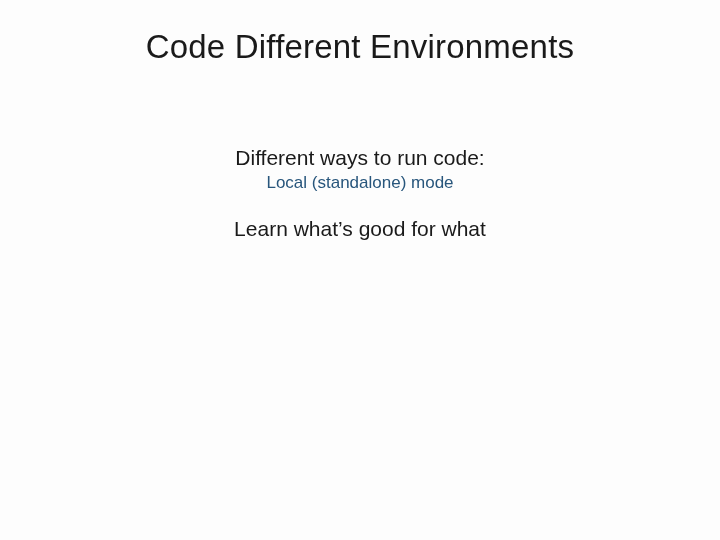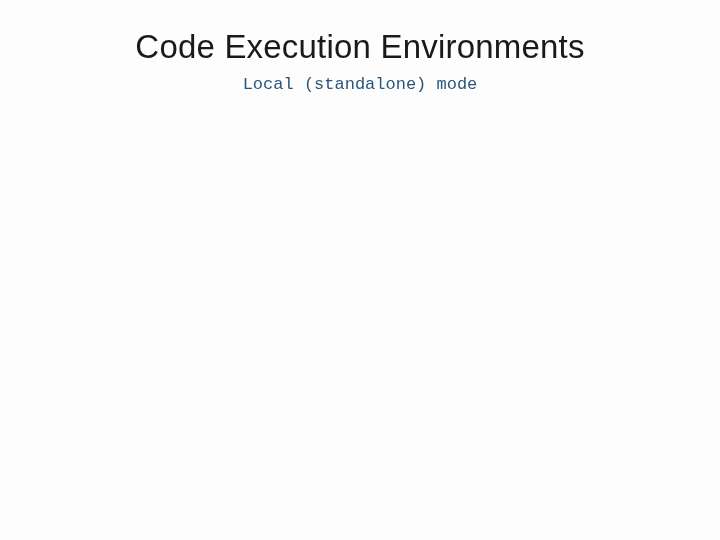--- a/index.html
+++ b/index.html
@@ -29,36 +29,37 @@
       padding-left: 95px;
       padding-right: 95px;
     }
     .subtitle {
       margin-top: 80px;
       font-size: 21px;
       font-weight: 400;
       color: #1a1a1a;
     }
     .items {
-      margin-top: 8px;
-      font-family: Liberation Mono, monospace;
+      margin-top: 2px;
     }
     .item {
       font-size: 17px;
       line-height: 1.35;
       color: #28567c;
     }
     .footer-line {
       margin-top: 22px;
       font-size: 21px;
       font-weight: 400;
       color: #1a1a1a;
     }
   </style>
 </head>
 <body>
 
 <div class="slide">
-  <h1 class="title">Code Execution Environments</h1>
+  <h1 class="title">Code Different Environments</h1>
+  <div class="subtitle">Different ways to run code:</div>
   <div class="items">
     <div class="item">Local (standalone) mode</div>
   </div>
+  <div class="footer-line">Learn what’s good for what</div>
 </div>
 
 </body></html>

